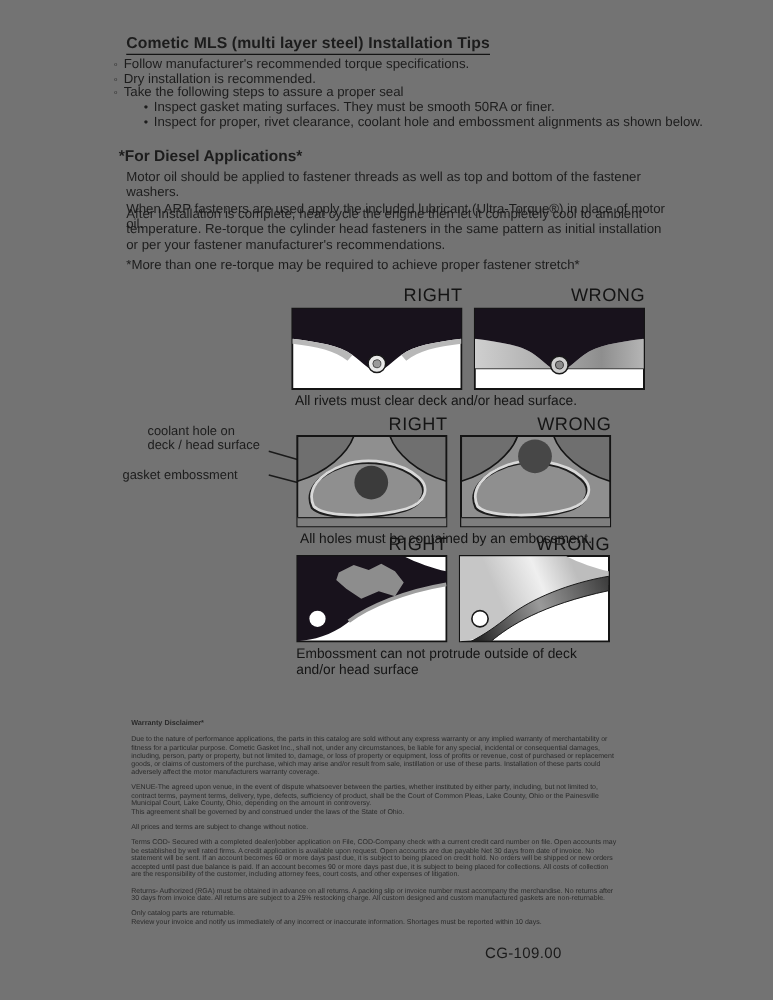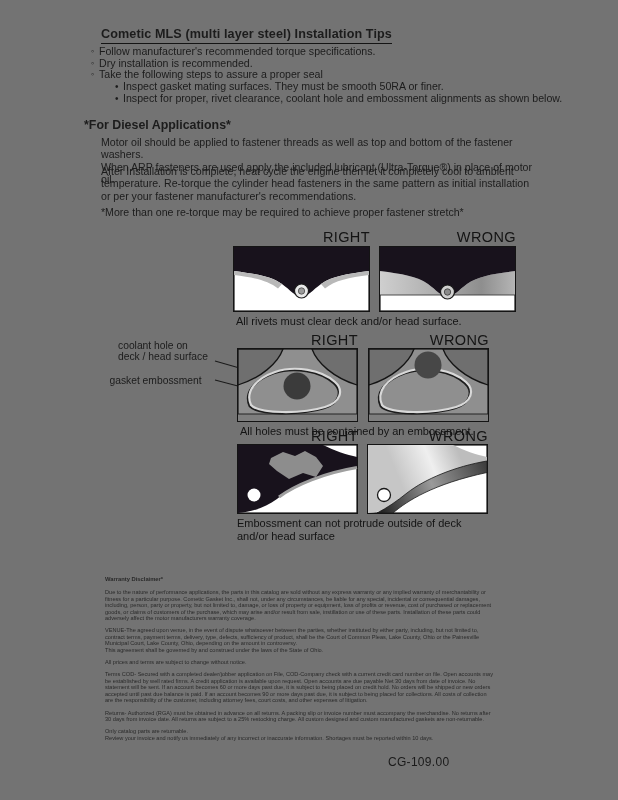--- a/index.html
+++ b/index.html
@@ -10,32 +10,32 @@
   .abs{position:absolute;}
   .title{
     left:101px;top:27px;font-size:12.6px;font-weight:bold;letter-spacing:.1px;
     border-bottom:1.6px solid #141414;padding-bottom:2px;white-space:nowrap;
   }
   .tips{left:91px;top:46px;font-size:10.6px;line-height:11.7px;}
   .tip-row{display:flex;align-items:flex-start;}
   .tip-row .mk{width:8px;font-size:9px;line-height:11.7px;}
   .sub{margin-left:24px;}
   .sub .mk{font-size:10px;}
-  .h2{left:84px;top:118px;font-size:12.4px;font-weight:bold;}
+  .h2{left:95px;top:118px;font-size:12.4px;font-weight:bold;}
   .body-p{left:101px;font-size:10.6px;line-height:12.3px;white-space:pre-line;width:440px;}
   .p1{top:136px;}
   .p2{top:165px;}
   .p3{top:206px;}
   .fig-label{font-size:14.5px;letter-spacing:.4px;text-align:right;color:#141414;}
   .fig-caption{font-size:11px;line-height:12.6px;white-space:pre-line;color:#141414;}
   .callout{
     left:118px;top:341px;width:95px;
     font-size:10.3px;line-height:10.9px;white-space:pre-line;
   }
-  .callout2{left:98px;top:375px;width:115px;text-align:center;font-size:10.3px;}
+  .callout2{left:98px;top:375px;width:115px;text-align:left;font-size:10.3px;}
   .legal{left:105px;top:576px;width:418px;font-size:5.6px;line-height:6.4px;color:#2a2a2a;}
   .legal .lh{font-weight:bold;font-size:5.8px;margin:0 0 7px 0;}
   .legal p{margin:0 0 6px 0;white-space:pre-line;}
   .page-code{left:388px;top:755px;font-size:12px;letter-spacing:.3px;color:#1a1a1a;}
   svg{display:block;}
 </style>
 </head>
 <body>
 
 <div class="page">

